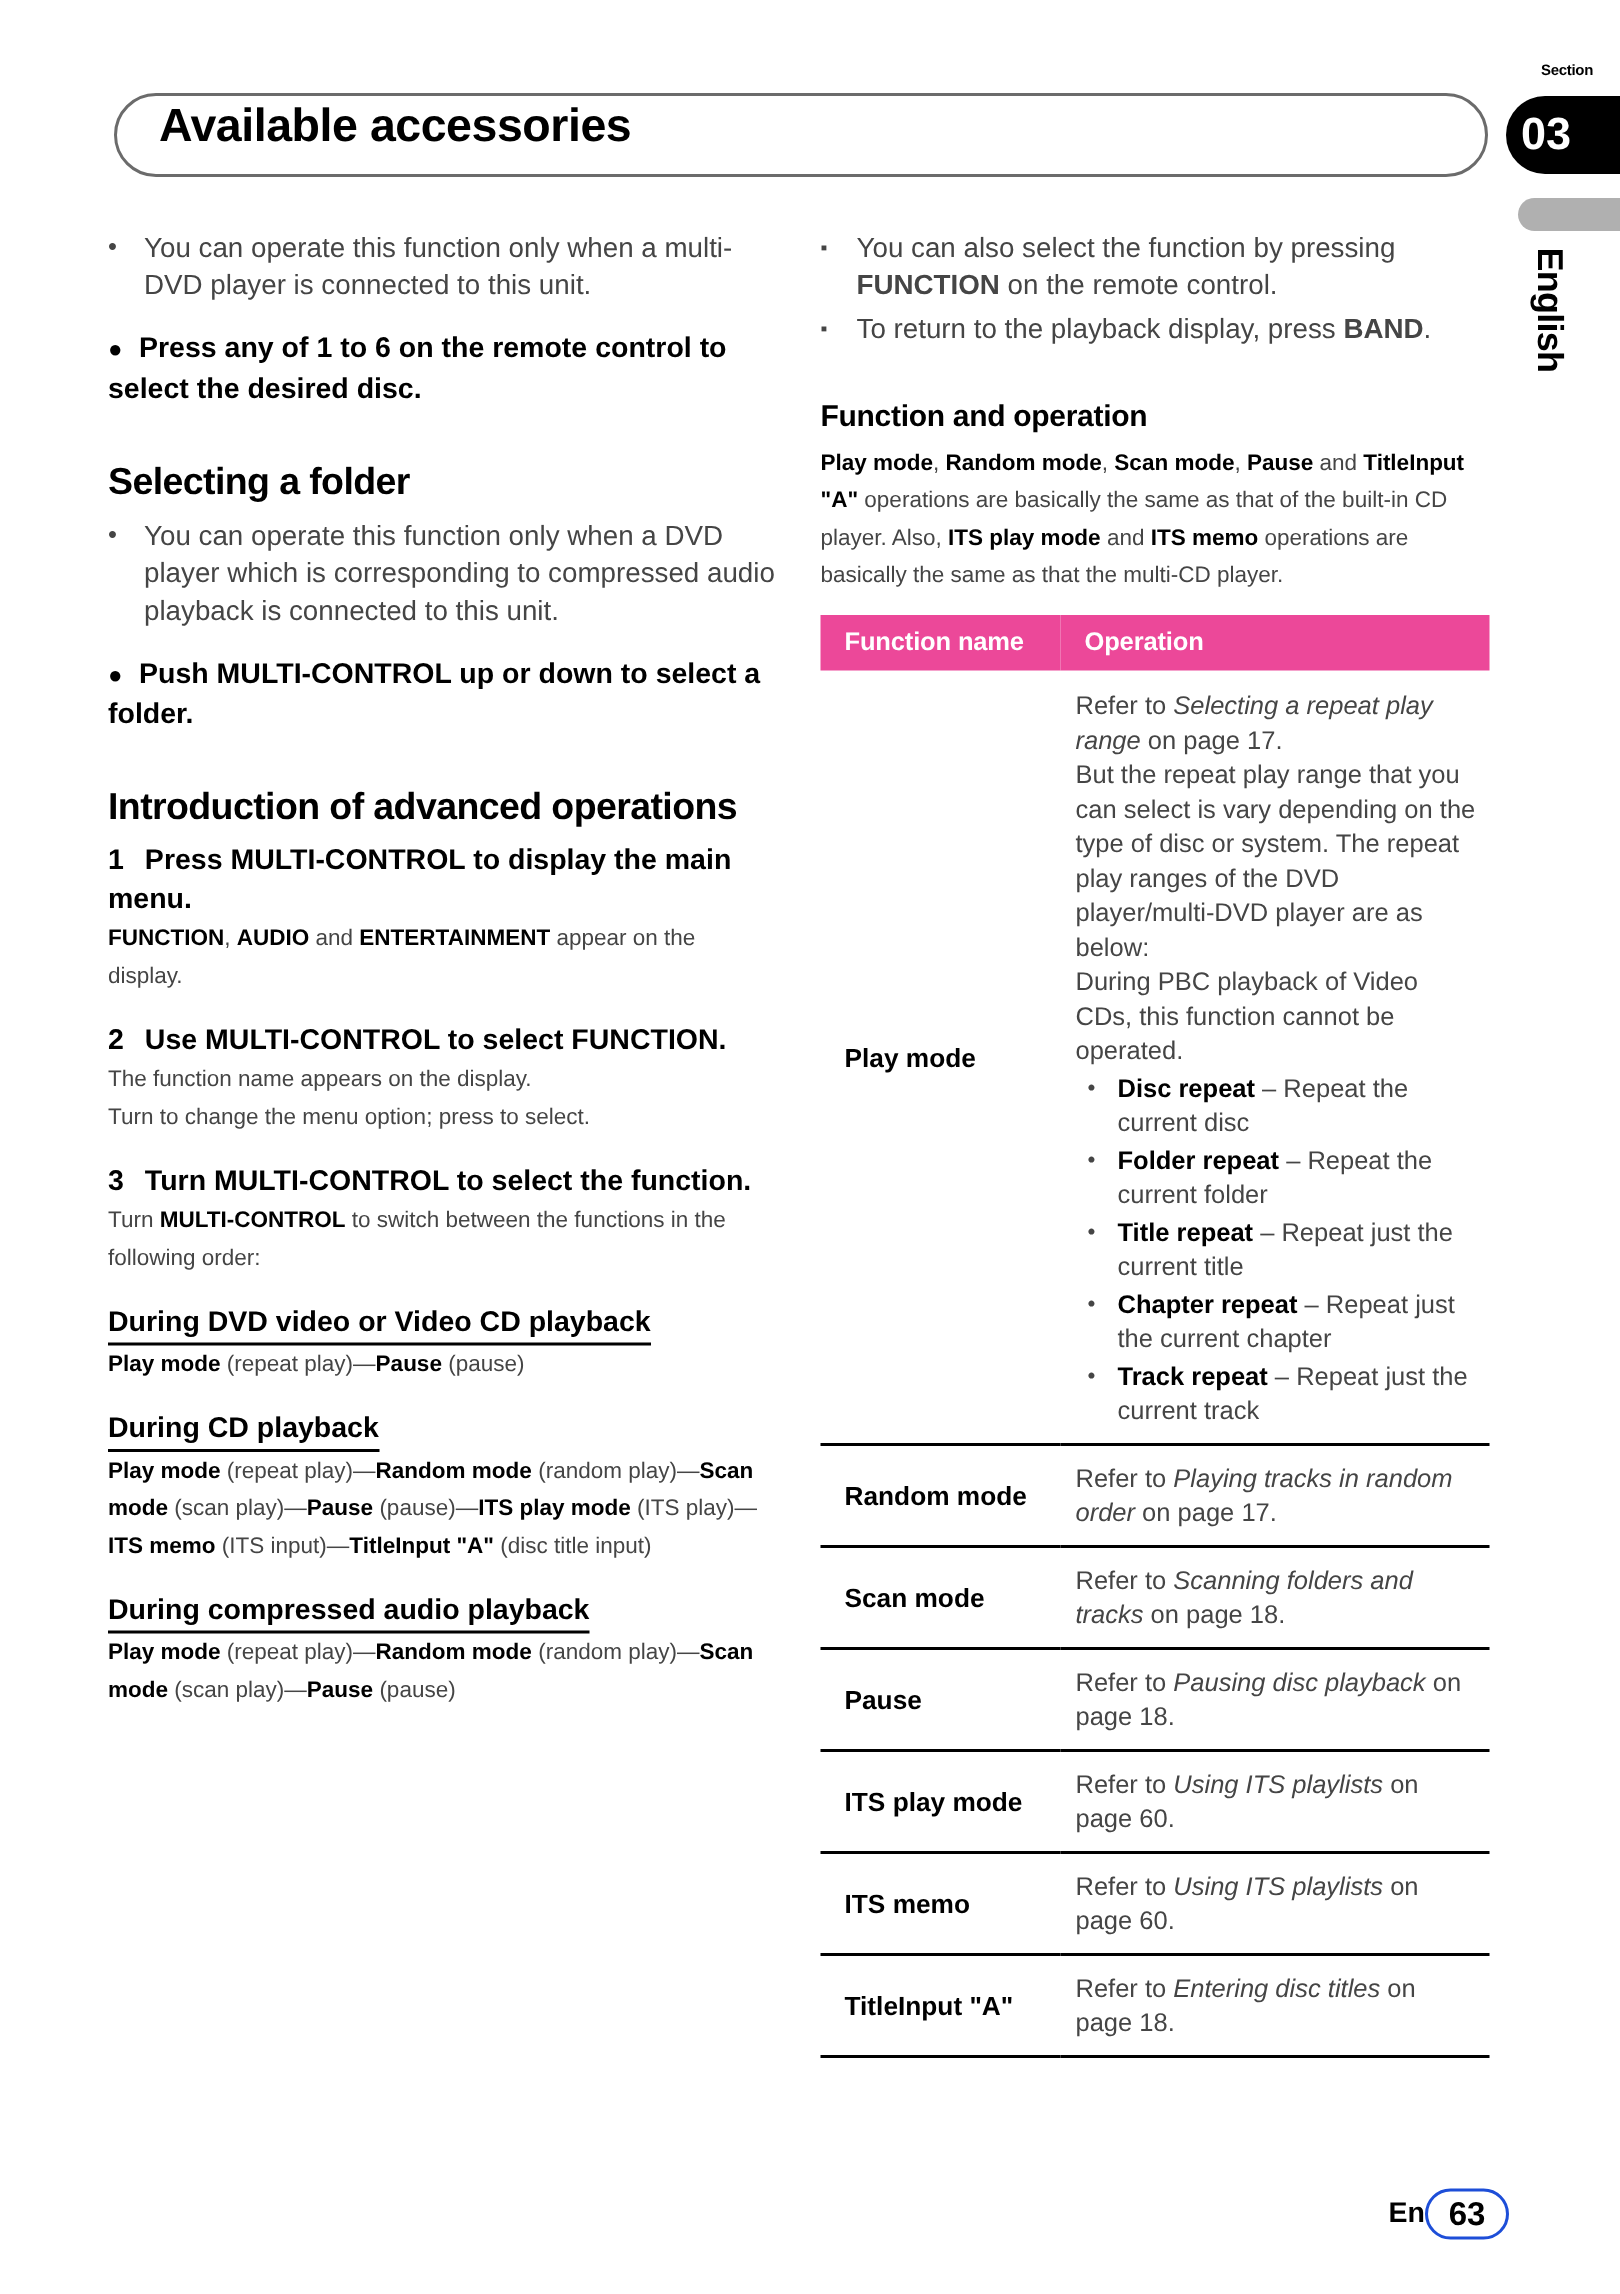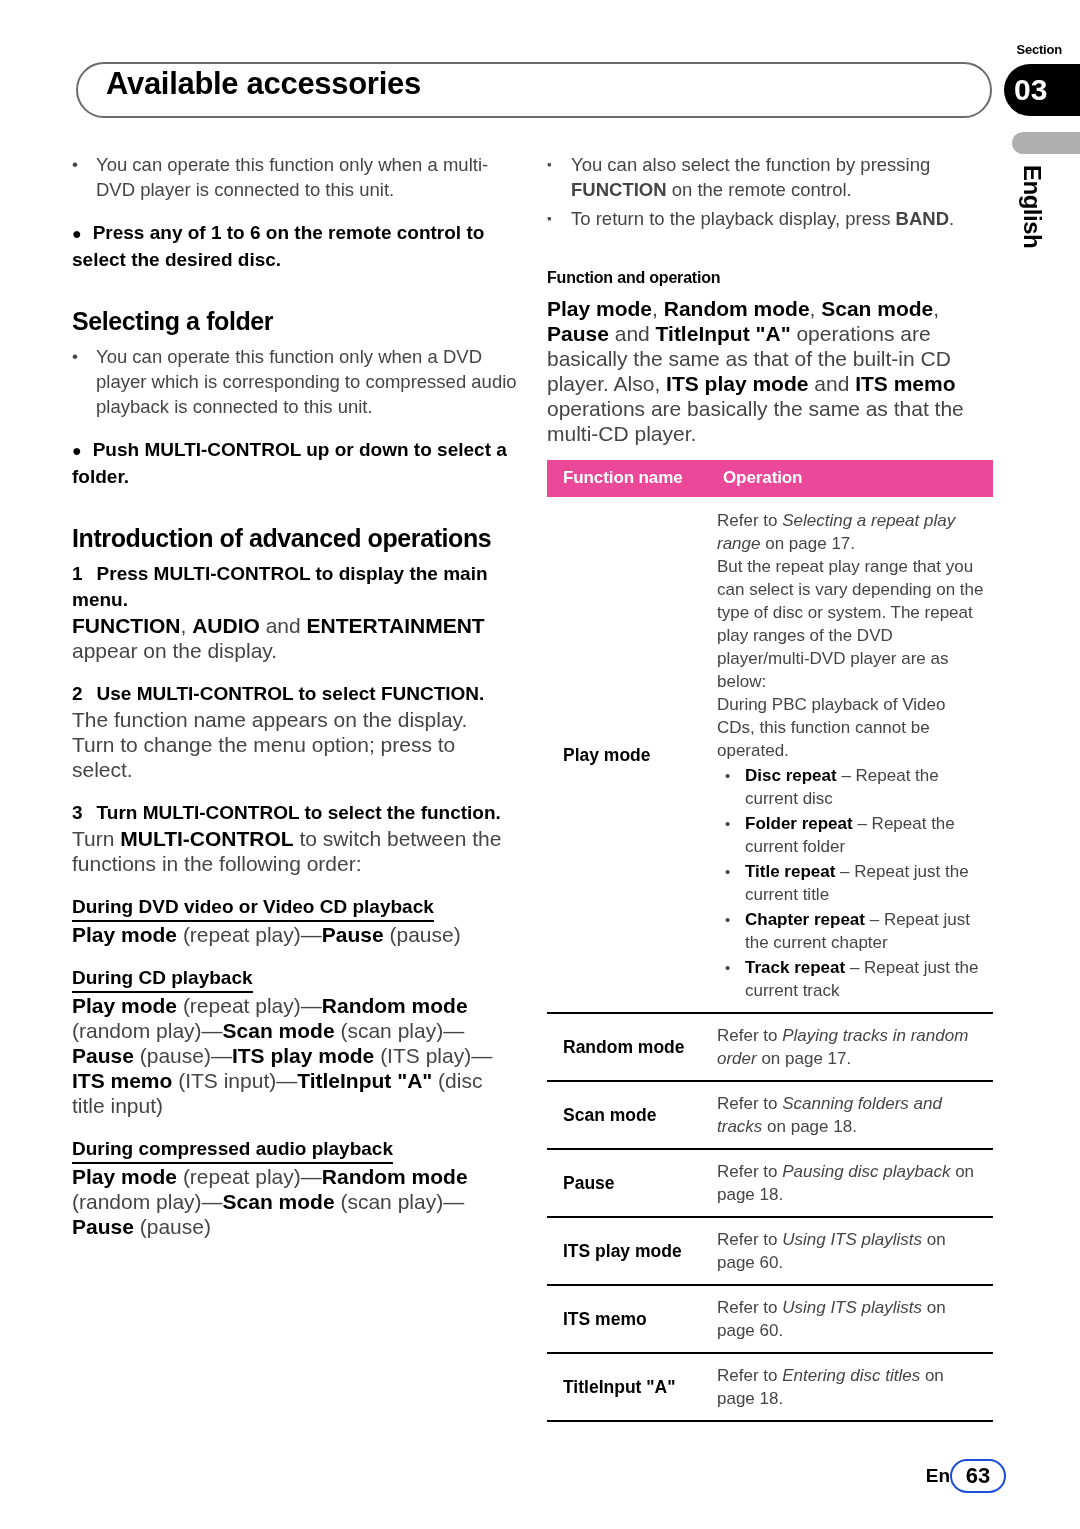--- a/index.html
+++ b/index.html
@@ -38,21 +38,21 @@
     font-size: 31px;
     font-weight: bold;
     letter-spacing: -0.3px;
     line-height: 46px;
     color: #000;
   }
   .section-label {
     position: absolute;
     right: 18px;
     top: 42px;
-    font-size: 13px;
+    font-size: 10px;
     font-weight: bold;
     color: #000;
     letter-spacing: -0.2px;
   }
   .section-badge {
     position: absolute;
     left: 1004px;
     top: 64px;
     width: 90px;
     height: 52px;
@@ -99,21 +99,21 @@
 
   h2.sec-head {
     font-size: 25px;
     font-weight: bold;
     line-height: 30px;
     margin: 0 0 8px 0;
     letter-spacing: -0.4px;
   }
   h2.sec-head.spaced { margin-top: 33px; }
   h3.sub-head {
-    font-size: 16px;
+    font-size: 20px;
     font-weight: bold;
     line-height: 26px;
     margin: 0 0 5px 0;
     letter-spacing: -0.2px;
   }
 
   .note {
     display: flex;
     font-size: 18.5px;
     line-height: 25px;
@@ -135,21 +135,21 @@
     margin: 18px 0 0 0;
     color: #000;
   }
   .proc .dot {
     font-size: 16px;
     padding-right: 11px;
   }
   .proc .num { padding-right: 14px; }
 
   .para {
-    font-size: 21px;
+    font-size: 15px;
     line-height: 25px;
     color: #454545;
     margin: 0;
   }
   .para b, .para strong { color: #000; font-weight: bold; }
 
   .underhead {
     font-size: 19px;
     font-weight: bold;
     line-height: 26px;

